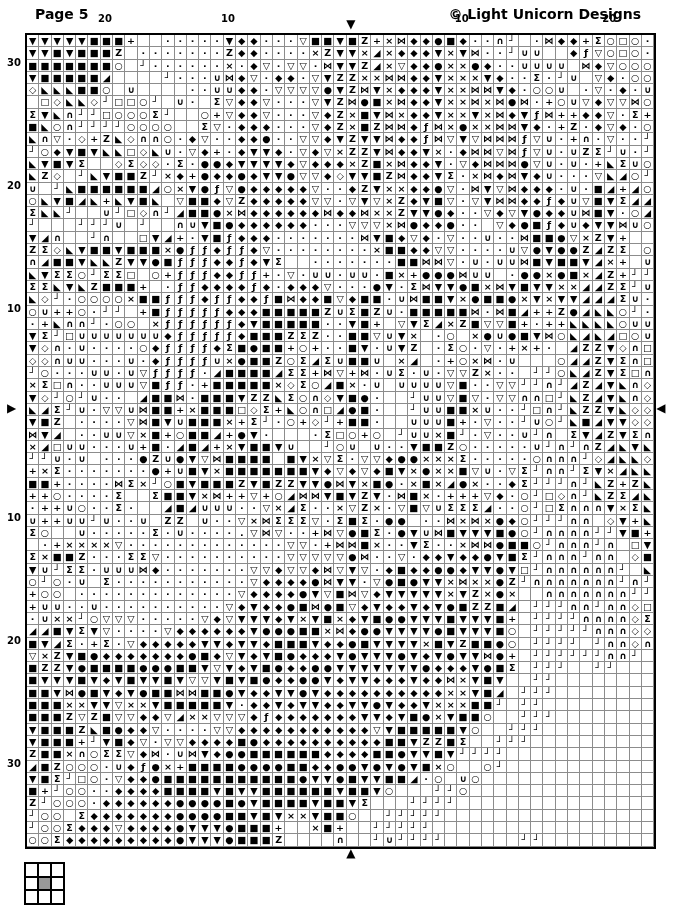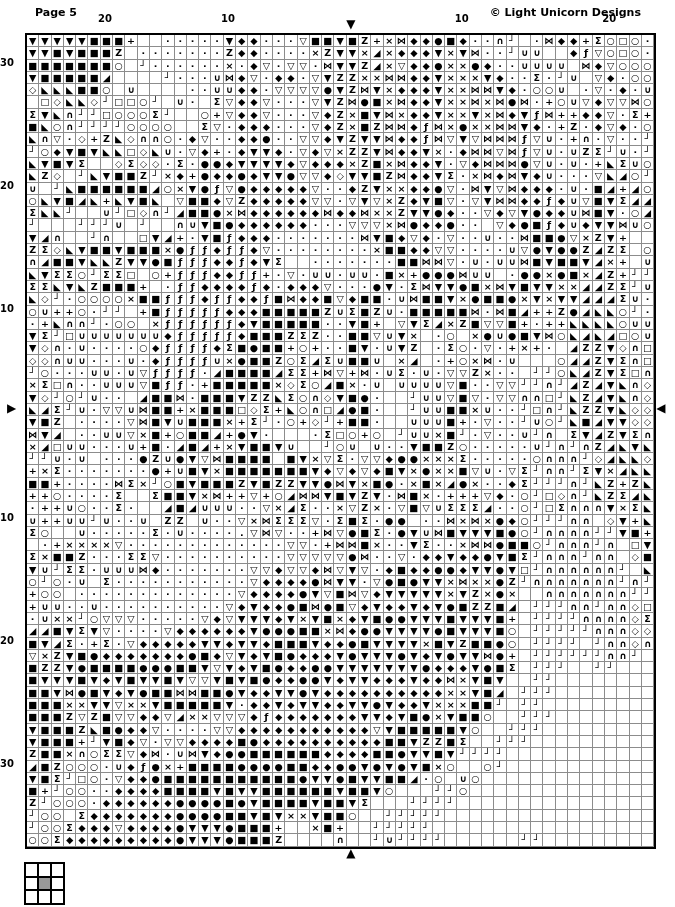--- a/index.html
+++ b/index.html
@@ -1,23 +1,23 @@
 <!DOCTYPE html>
 <html><head>
 <meta charset="utf-8">
 <style>
   html,body{margin:0;padding:0;background:#ffffff;}
   .page{position:relative;width:675px;height:907px;background:#fff;
         font-family:"DejaVu Sans",sans-serif;color:#000;overflow:hidden;}
-  .hdr{position:absolute;font-weight:bold;font-size:11px;white-space:nowrap;}
+  .hdr{position:absolute;font-weight:bold;font-size:14px;white-space:nowrap;}
   #page-label{left:35px;top:6px;}
   #title{top:5px;transform:translateX(-50%);}
   #copyright{right:34px;top:6px;}
   .collabel{position:absolute;top:13px;font-weight:bold;font-size:10px;transform:translateX(-50%);}
-  .rowlabel{position:absolute;left:0;width:21px;text-align:left;font-weight:bold;font-size:10px;}
+  .rowlabel{position:absolute;left:0;width:21px;text-align:right;font-weight:bold;font-size:10px;}
   .marker{position:absolute;font-size:12px;line-height:12px;}
   #grid{position:absolute;left:25px;top:33px;display:grid;border:2px solid #000;background:#fff;}
   .cell{box-sizing:border-box;border-right:1px solid #8c8c8c;border-bottom:1px solid #8c8c8c;
         font-size:9.5px;font-weight:700;line-height:12.3px;text-align:center;overflow:hidden;
         width:12.3px;height:12.3px;color:#000;}
   #legend{position:absolute;left:24px;top:862px;display:grid;border:1.5px solid #000;}
   .lcell{box-sizing:border-box;border:1px solid #000;width:13px;height:13.5px;background:#fff;}
   .lcell.filled{background:#999999;}
 </style>
 </head>

